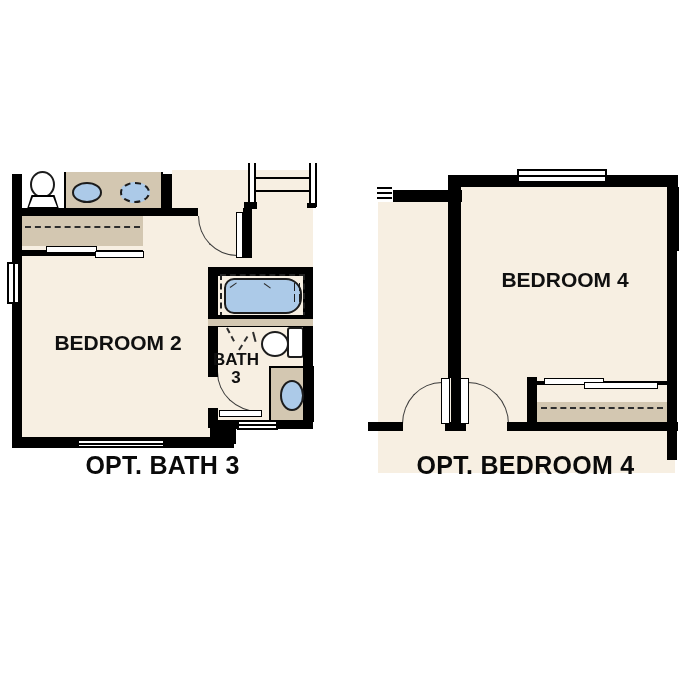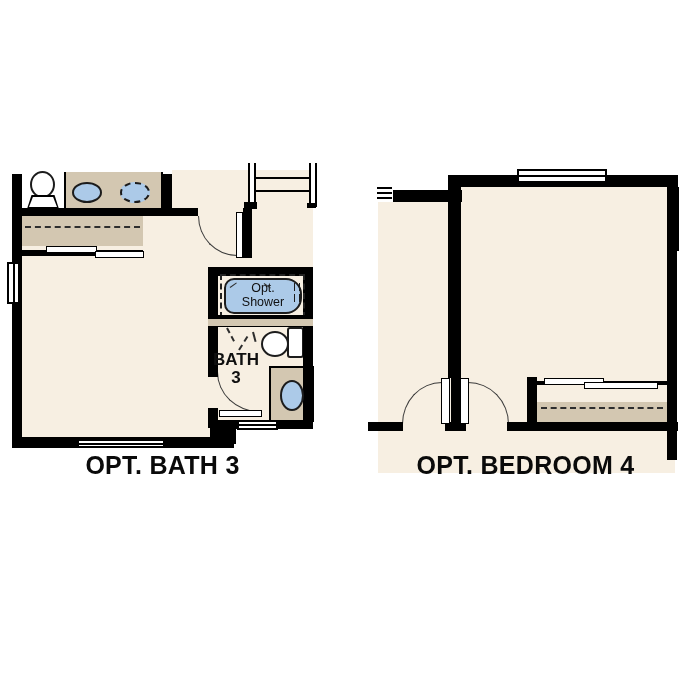--- a/index.html
+++ b/index.html
@@ -91,40 +91,37 @@
     <div class="black" style="left:244px;top:202px;width:13px;height:7px;z-index:6"></div>
     <div class="black" style="left:307px;top:203px;width:9px;height:5px;z-index:6"></div>
 
     <div class="arc arc-bl" style="left:198px;top:216px;width:39px;height:40px;z-index:4"></div>
     <div class="leaf" style="left:236px;top:212px;width:7px;height:46px;z-index:6"></div>
     <div class="arc arc-bl" style="left:217px;top:372px;width:42px;height:40px;z-index:4"></div>
     <div class="leaf" style="left:219px;top:410px;width:43px;height:7px;z-index:6"></div>
 
     <div class="arc" style="left:220px;top:274px;width:85px;height:44px;border:2px dashed #222;z-index:5"></div>
     <div class="tub" style="left:224px;top:278px;width:78px;height:36px;z-index:5"></div>
-    <div class="shower-text" style="left:224px;top:281px;width:78px">
-      <div>Opt.</div>
-      <div>Shower</div>
-    </div>
     <div class="fmark" style="left:294px;top:283px;width:6px;height:8px;z-index:6"></div>
     <div class="fmark" style="left:294px;top:294px;width:6px;height:8px;z-index:6"></div>
     <div class="tick" style="left:230px;top:287px;width:8px;transform:rotate(-35deg);z-index:6"></div>
     <div class="tick" style="left:264px;top:283px;width:8px;transform:rotate(35deg);z-index:6"></div>
 
     <div class="tan" style="left:208px;top:315px;width:105px;height:12px;border-top:4px solid #000;border-bottom:1.5px solid #000;z-index:5"></div>
 
     <div class="dash" style="left:227px;top:327px;width:15px;transform:rotate(62deg);z-index:4"></div>
     <div class="dash" style="left:239px;top:349px;width:16px;transform:rotate(-58deg);z-index:4"></div>
     <div class="dash" style="left:253px;top:331px;width:10px;transform:rotate(75deg);z-index:4"></div>
 
     <div class="roundrect" style="left:287px;top:327px;width:17px;height:31px;z-index:4"></div>
     <div class="ell" style="left:261px;top:331px;width:28px;height:26px;z-index:4"></div>
     <div class="tan" style="left:269px;top:366px;width:45px;height:56px;border:2px solid #000;z-index:4"></div>
     <div class="sink" style="left:280px;top:380px;width:24px;height:31px;z-index:5"></div>
 
+    <div class="rlabel" style="left:28px;top:331px;width:180px;font-size:21px;z-index:7">BEDROOM 2</div>
     <div class="rlabel" style="left:206px;top:351px;width:60px;font-size:17px;z-index:7">BATH</div>
     <div class="rlabel" style="left:206px;top:369px;width:60px;font-size:17px;z-index:7">3</div>
     <div class="caption" style="left:10px;top:451px;width:305px;z-index:7">OPT. BATH 3</div>
   </section>
 
   <section>
 
     <div class="floor" style="left:378px;top:202px;width:83px;height:230px"></div>
     <div class="floor" style="left:455px;top:187px;width:213px;height:270px"></div>
     <div class="floor" style="left:378px;top:424px;width:297px;height:49px"></div>
@@ -154,16 +151,17 @@
 
     <div class="whitefloor" style="left:375px;top:185px;width:18px;height:17px;z-index:6"></div>
     <div class="black" style="left:377px;top:187px;width:15px;height:2px;z-index:7"></div>
     <div class="black" style="left:377px;top:192px;width:15px;height:2px;z-index:7"></div>
     <div class="black" style="left:377px;top:197px;width:15px;height:2px;z-index:7"></div>
 
     <div class="window" style="left:517px;top:169px;width:90px;height:14px;z-index:6">
         <div class="mull-h"></div>
       </div>
 
+    <div class="rlabel" style="left:470px;top:268px;width:190px;font-size:21px;z-index:7">BEDROOM 4</div>
     <div class="caption" style="left:374px;top:451px;width:303px;z-index:7">OPT. BEDROOM 4</div>
   </section>
 
 </div>
 
 </body></html>

